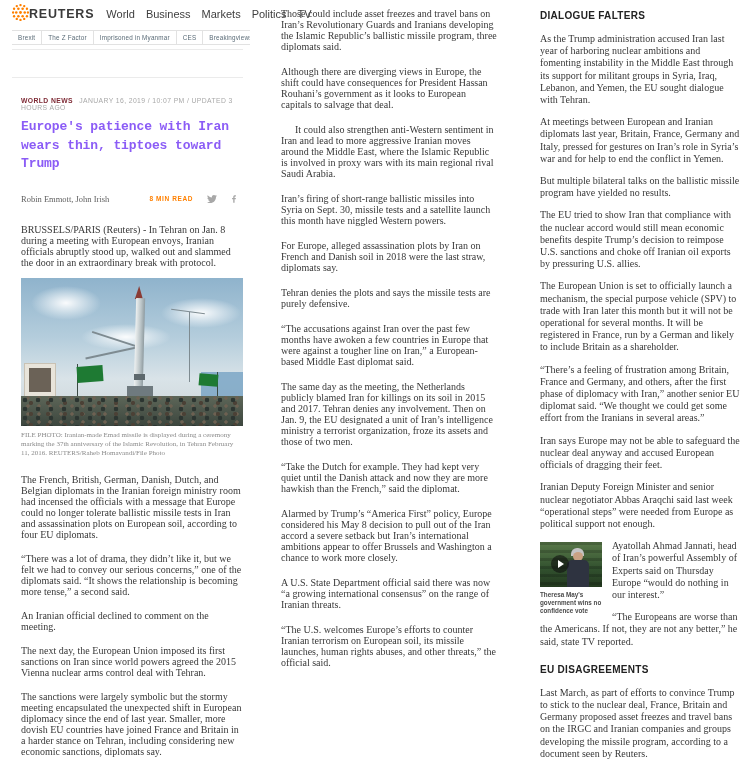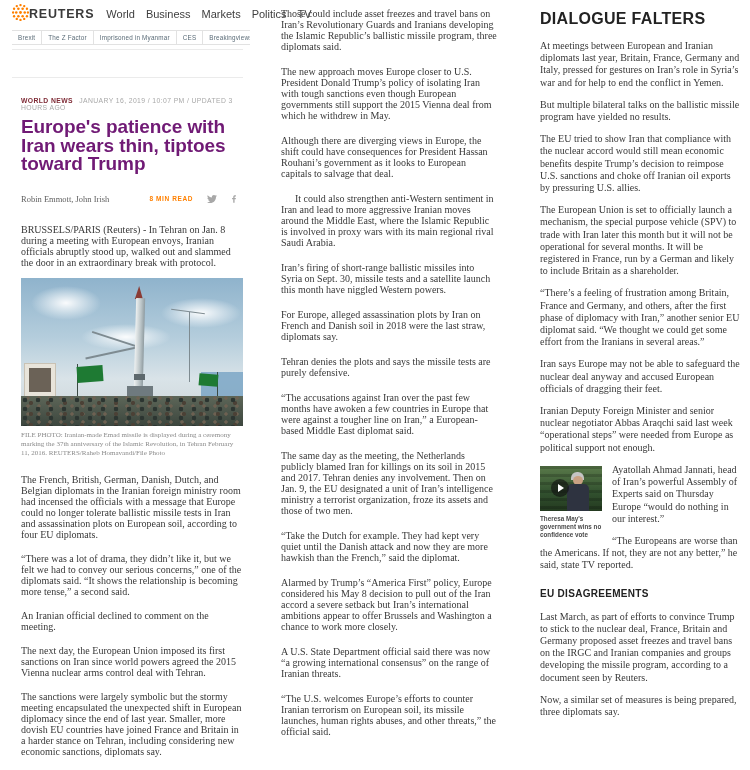--- a/index.html
+++ b/index.html
@@ -20,21 +20,21 @@
   .subnav span{flex:0 0 auto;border:1px solid #e2e2e2;margin-left:-1px;padding:0 6px;
                line-height:13px;font-size:6.3px;color:#5a6b77;white-space:nowrap;letter-spacing:.2px;}
   .hairline{border-top:1px solid #ebebeb;height:0;}
   .adstrip{height:27px;}
 
   
   .art{margin-left:9px;width:222px;}
   .kickrow{margin-top:19px;font-size:6.8px;letter-spacing:.4px;}
   .kicker{font-weight:700;color:#7e2a35;}
   .meta{color:#a8a8a8;margin-left:4px;}
-  h1{margin:7px 0 0 0;font-size:19px;line-height:18.5px;font-weight:700;color:#701a75;letter-spacing:-.1px;}
+  h1{margin:7px 0 0 0;font-size:13px;line-height:18.5px;font-weight:700;color:#8b5cf6;letter-spacing:-.1px;font-family:Liberation Mono, monospace;}
   .bylinerow{margin-top:20px;display:flex;align-items:center;}
   .byline{font-family:"Liberation Serif",serif;font-size:8.5px;color:#5f5f5f;}
   .readtime{margin-left:auto;font-size:6.5px;font-weight:700;color:#ff8000;letter-spacing:.6px;}
   .shareicons{display:flex;gap:12px;margin-left:14px;margin-right:4px;}
   .shareicons svg{display:block;}
 
   
   p.body{font-family:"Liberation Serif",serif;font-size:10px;line-height:11px;
          color:#383838;margin:0;}
   #col1 p.body{margin-top:13px;}
@@ -65,21 +65,21 @@
   .flag{position:absolute;background:#1e7a33;}
   .pole{position:absolute;width:1px;background:#3c4a44;}
   .poster{position:absolute;left:3px;bottom:25px;width:30px;height:36px;
           background:#e8e4da;border:1px solid #c9c2b4;}
   .poster::after{content:"";position:absolute;left:4px;top:4px;right:4px;bottom:8px;background:#6b6257;}
   .bluebldg{position:absolute;right:0;bottom:28px;width:42px;height:26px;background:#7ba6c6;opacity:.85;}
   .caption{margin-top:5px;font-family:"Liberation Serif",serif;font-size:7px;
            line-height:9.2px;color:#8a8a8a;}
 
   
-  .xhead{font-size:16px;font-weight:700;color:#222;letter-spacing:.3px;margin:2px 0 12px 0;}
+  .xhead{font-size:10px;font-weight:700;color:#222;letter-spacing:.3px;margin:2px 0 12px 0;}
   .xhead2{clear:both;font-size:10px;font-weight:700;color:#222;letter-spacing:.3px;margin:16px 0 12px 0;}
   .vidwrap{float:left;width:64px;margin:2px 8px 2px 0;}
   .vthumb{position:relative;width:62px;height:45px;overflow:hidden;
           background:linear-gradient(180deg,#5a7a4a,#31502e 60%,#243a20);}
   .vthumb::before{content:"";position:absolute;inset:0;
           background:repeating-linear-gradient(180deg,rgba(0,0,0,.18) 0 3px,transparent 3px 8px);}
   .vhair{position:absolute;left:31px;top:6px;width:13px;height:8px;border-radius:6px 6px 0 0;background:#c4c4c4;}
   .vhead{position:absolute;left:33px;top:10px;width:10px;height:9px;border-radius:50%;background:#c9a183;}
   .vbodyfig{position:absolute;left:27px;top:18px;width:22px;height:27px;border-radius:5px 5px 0 0;background:#2e3340;}
   .play{position:absolute;left:11px;top:13px;width:18px;height:18px;border-radius:50%;
@@ -195,36 +195,36 @@
     <p class="body" style="margin-top:16px;">The French, British, German, Danish, Dutch, and Belgian diplomats in the Iranian foreign ministry room had incensed the officials with a message that Europe could no longer tolerate ballistic missile tests in Iran and assassination plots on European soil, according to four EU diplomats.</p>
     <p class="body">“There was a lot of drama, they didn’t like it, but we felt we had to convey our serious concerns,” one of the diplomats said. “It shows the relationship is becoming more tense,” a second said.</p>
     <p class="body">An Iranian official declined to comment on the meeting.</p>
     <p class="body">The next day, the European Union imposed its first sanctions on Iran since world powers agreed the 2015 Vienna nuclear arms control deal with Tehran.</p>
     <p class="body">The sanctions were largely symbolic but the stormy meeting encapsulated the unexpected shift in European diplomacy since the end of last year. Smaller, more dovish EU countries have joined France and Britain in a harder stance on Tehran, including considering new economic sanctions, diplomats say.</p>
   </div>
 </div>
 
 <div id="col2">
   <p class="body">Those could include asset freezes and travel bans on Iran’s Revolutionary Guards and Iranians developing the Islamic Republic’s ballistic missile program, three diplomats said.</p>
-  <p class="body">The new approach moves Europe closer to U.S. President Donald Trump’s policy of isolating Iran with tough sanctions even though European governments still support the 2015 Vienna deal from which he withdrew in May.</p>
   <p class="body">Although there are diverging views in Europe, the shift could have consequences for President Hassan Rouhani’s government as it looks to European capitals to salvage that deal.</p>
   <p class="body" style="text-indent:14px;">It could also strengthen anti-Western sentiment in Iran and lead to more aggressive Iranian moves around the Middle East, where the Islamic Republic is involved in proxy wars with its main regional rival Saudi Arabia.</p>
   <p class="body">Iran’s firing of short-range ballistic missiles into Syria on Sept. 30, missile tests and a satellite launch this month have niggled Western powers.</p>
   <p class="body">For Europe, alleged assassination plots by Iran on French and Danish soil in 2018 were the last straw, diplomats say.</p>
   <p class="body">Tehran denies the plots and says the missile tests are purely defensive.</p>
   <p class="body">“The accusations against Iran over the past few months have awoken a few countries in Europe that were against a tougher line on Iran,” a European-based Middle East diplomat said.</p>
   <p class="body">The same day as the meeting, the Netherlands publicly blamed Iran for killings on its soil in 2015 and 2017. Tehran denies any involvement. Then on Jan. 9, the EU designated a unit of Iran’s intelligence ministry a terrorist organization, froze its assets and those of two men.</p>
   <p class="body">“Take the Dutch for example. They had kept very quiet until the Danish attack and now they are more hawkish than the French,” said the diplomat.</p>
   <p class="body">Alarmed by Trump’s “America First” policy, Europe considered his May 8 decision to pull out of the Iran accord a severe setback but Iran’s international ambitions appear to offer Brussels and Washington a chance to work more closely.</p>
   <p class="body">A U.S. State Department official said there was now “a growing international consensus” on the range of Iranian threats.</p>
   <p class="body">“The U.S. welcomes Europe’s efforts to counter Iranian terrorism on European soil, its missile launches, human rights abuses, and other threats,” the official said.</p>
 </div>
 
 <div id="col3">
   <div class="xhead">DIALOGUE FALTERS</div>
+  <p class="body">As the Trump administration accused Iran last year of harboring nuclear ambitions and fomenting instability in the Middle East through its support for militant groups in Syria, Iraq, Lebanon, and Yemen, the EU sought dialogue with Tehran.</p>
   <p class="body">At meetings between European and Iranian diplomats last year, Britain, France, Germany and Italy, pressed for gestures on Iran’s role in Syria’s war and for help to end the conflict in Yemen.</p>
   <p class="body">But multiple bilateral talks on the ballistic missile program have yielded no results.</p>
   <p class="body">The EU tried to show Iran that compliance with the nuclear accord would still mean economic benefits despite Trump’s decision to reimpose U.S. sanctions and choke off Iranian oil exports by pressuring U.S. allies.</p>
   <p class="body">The European Union is set to officially launch a mechanism, the special purpose vehicle (SPV) to trade with Iran later this month but it will not be operational for several months. It will be registered in France, run by a German and likely to include Britain as a shareholder.</p>
   <p class="body">“There’s a feeling of frustration among Britain, France and Germany, and others, after the first phase of diplomacy with Iran,” another senior EU diplomat said. “We thought we could get some effort from the Iranians in several areas.”</p>
   <p class="body">Iran says Europe may not be able to safeguard the nuclear deal anyway and accused European officials of dragging their feet.</p>
   <p class="body">Iranian Deputy Foreign Minister and senior nuclear negotiator Abbas Araqchi said last week “operational steps” were needed from Europe as political support not enough.</p>
 
   <div class="vidwrap">
     <div class="vthumb">

